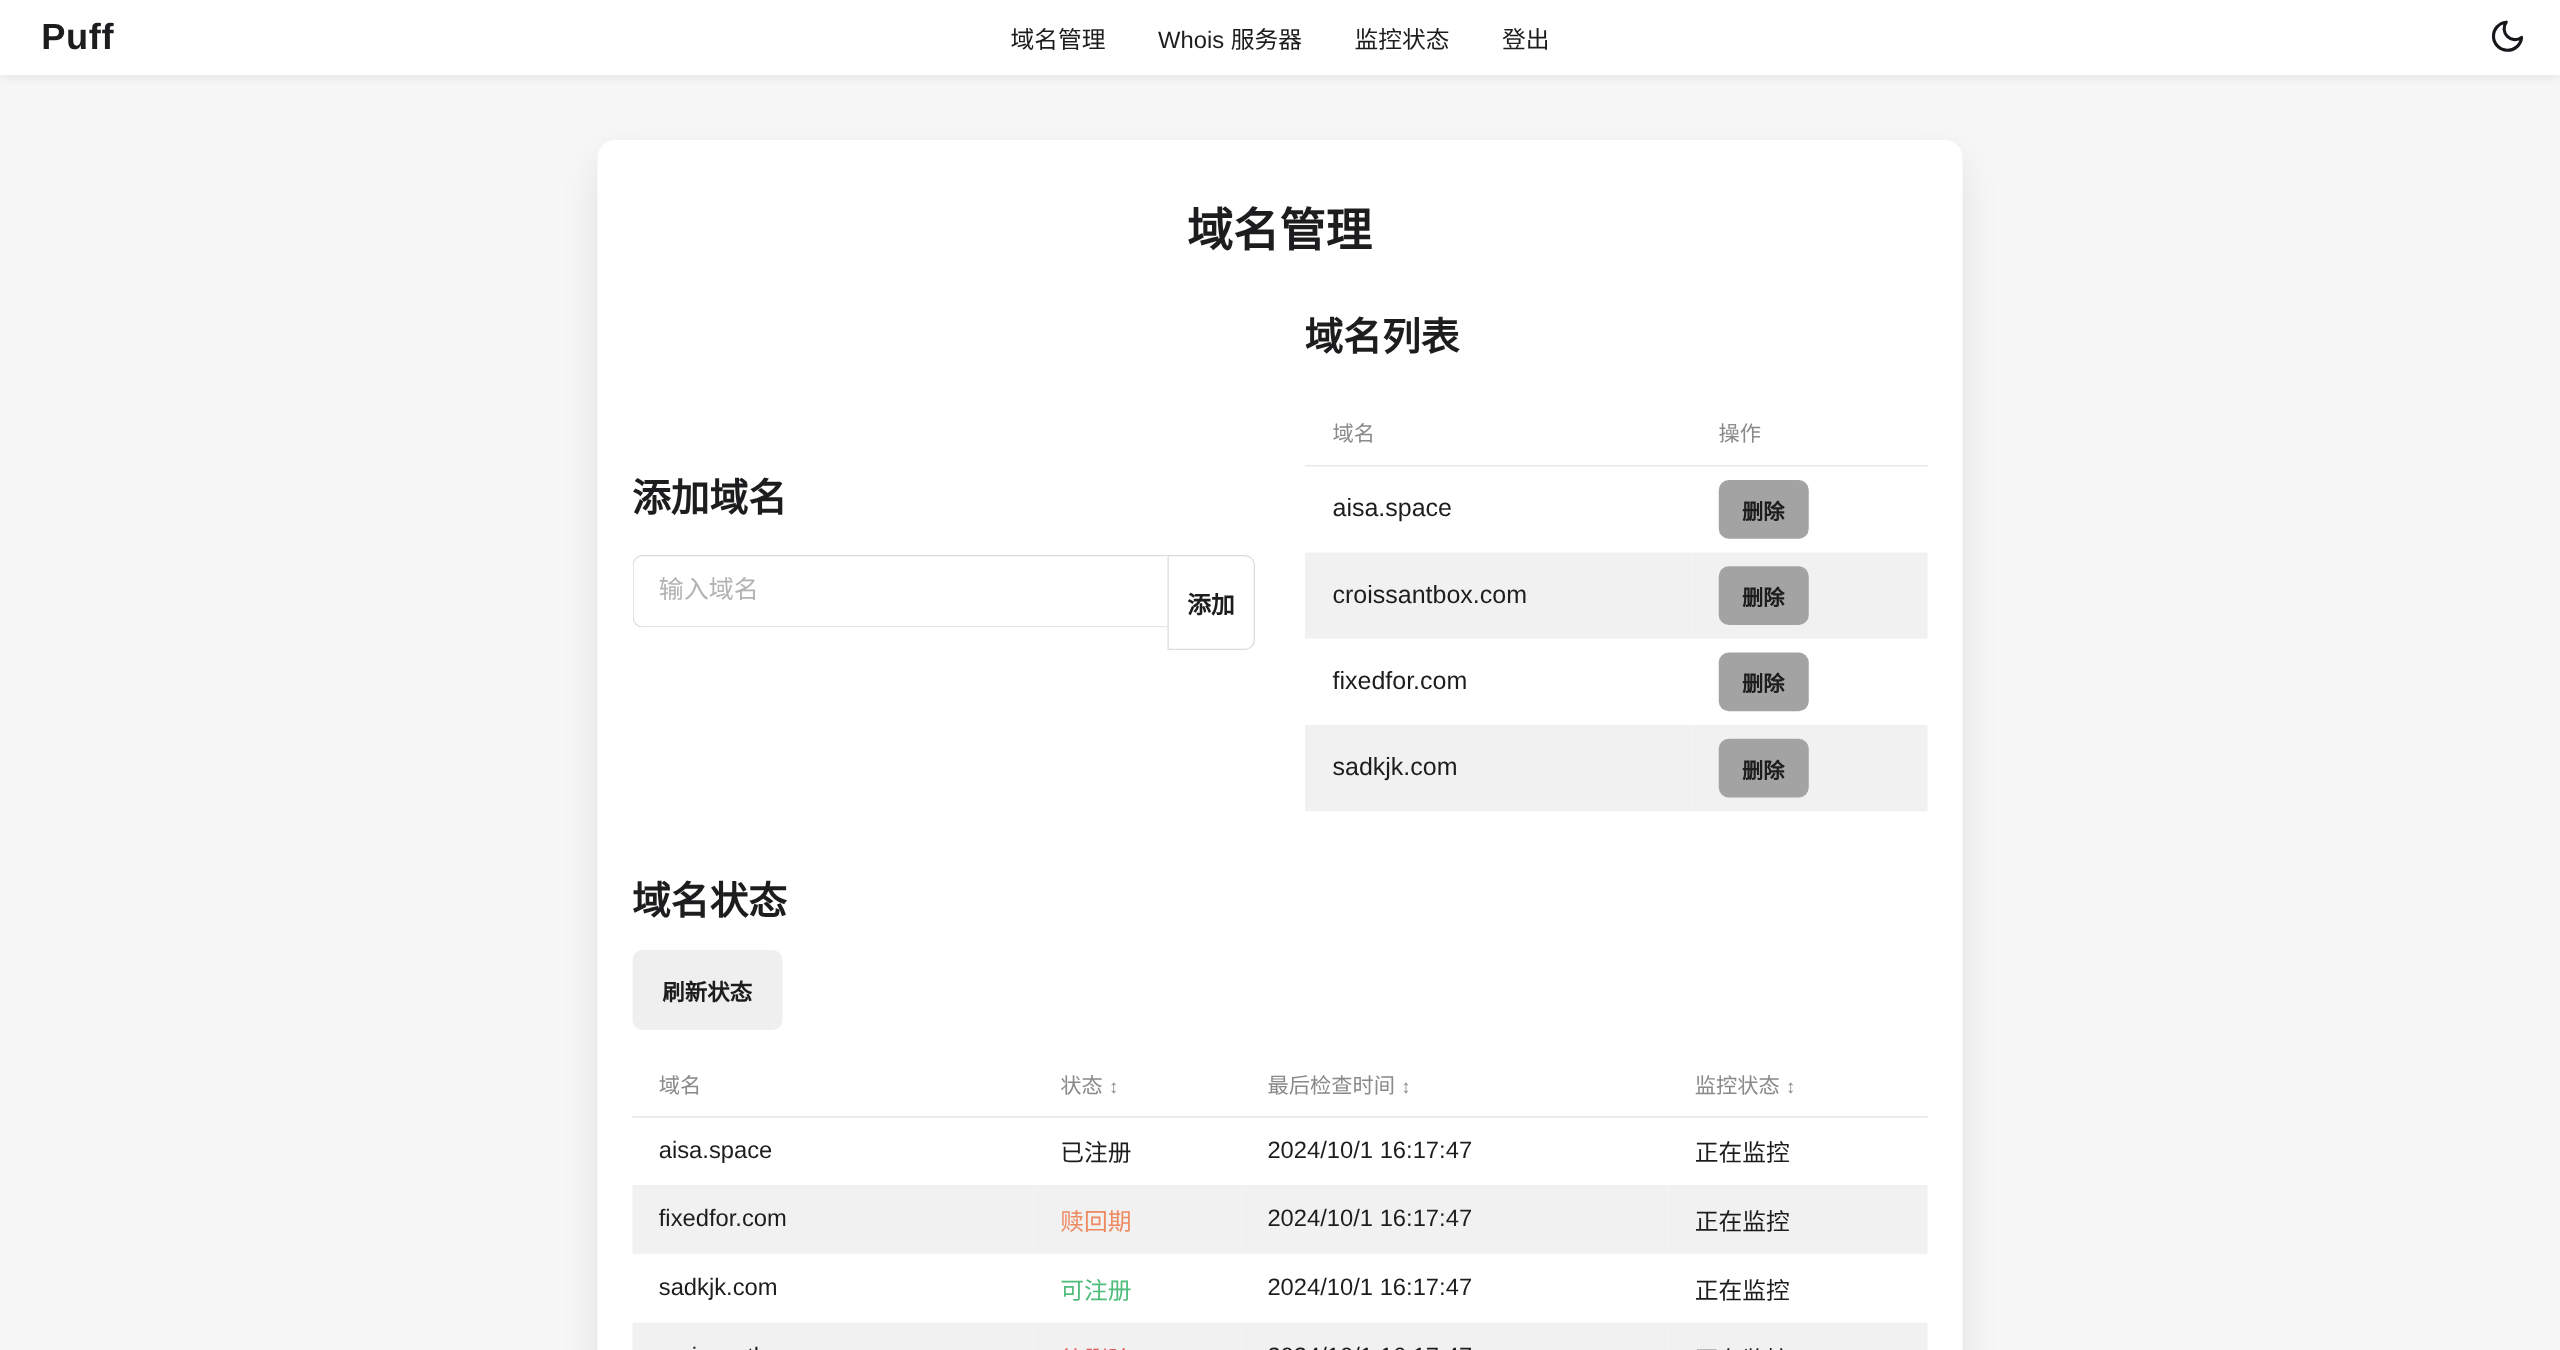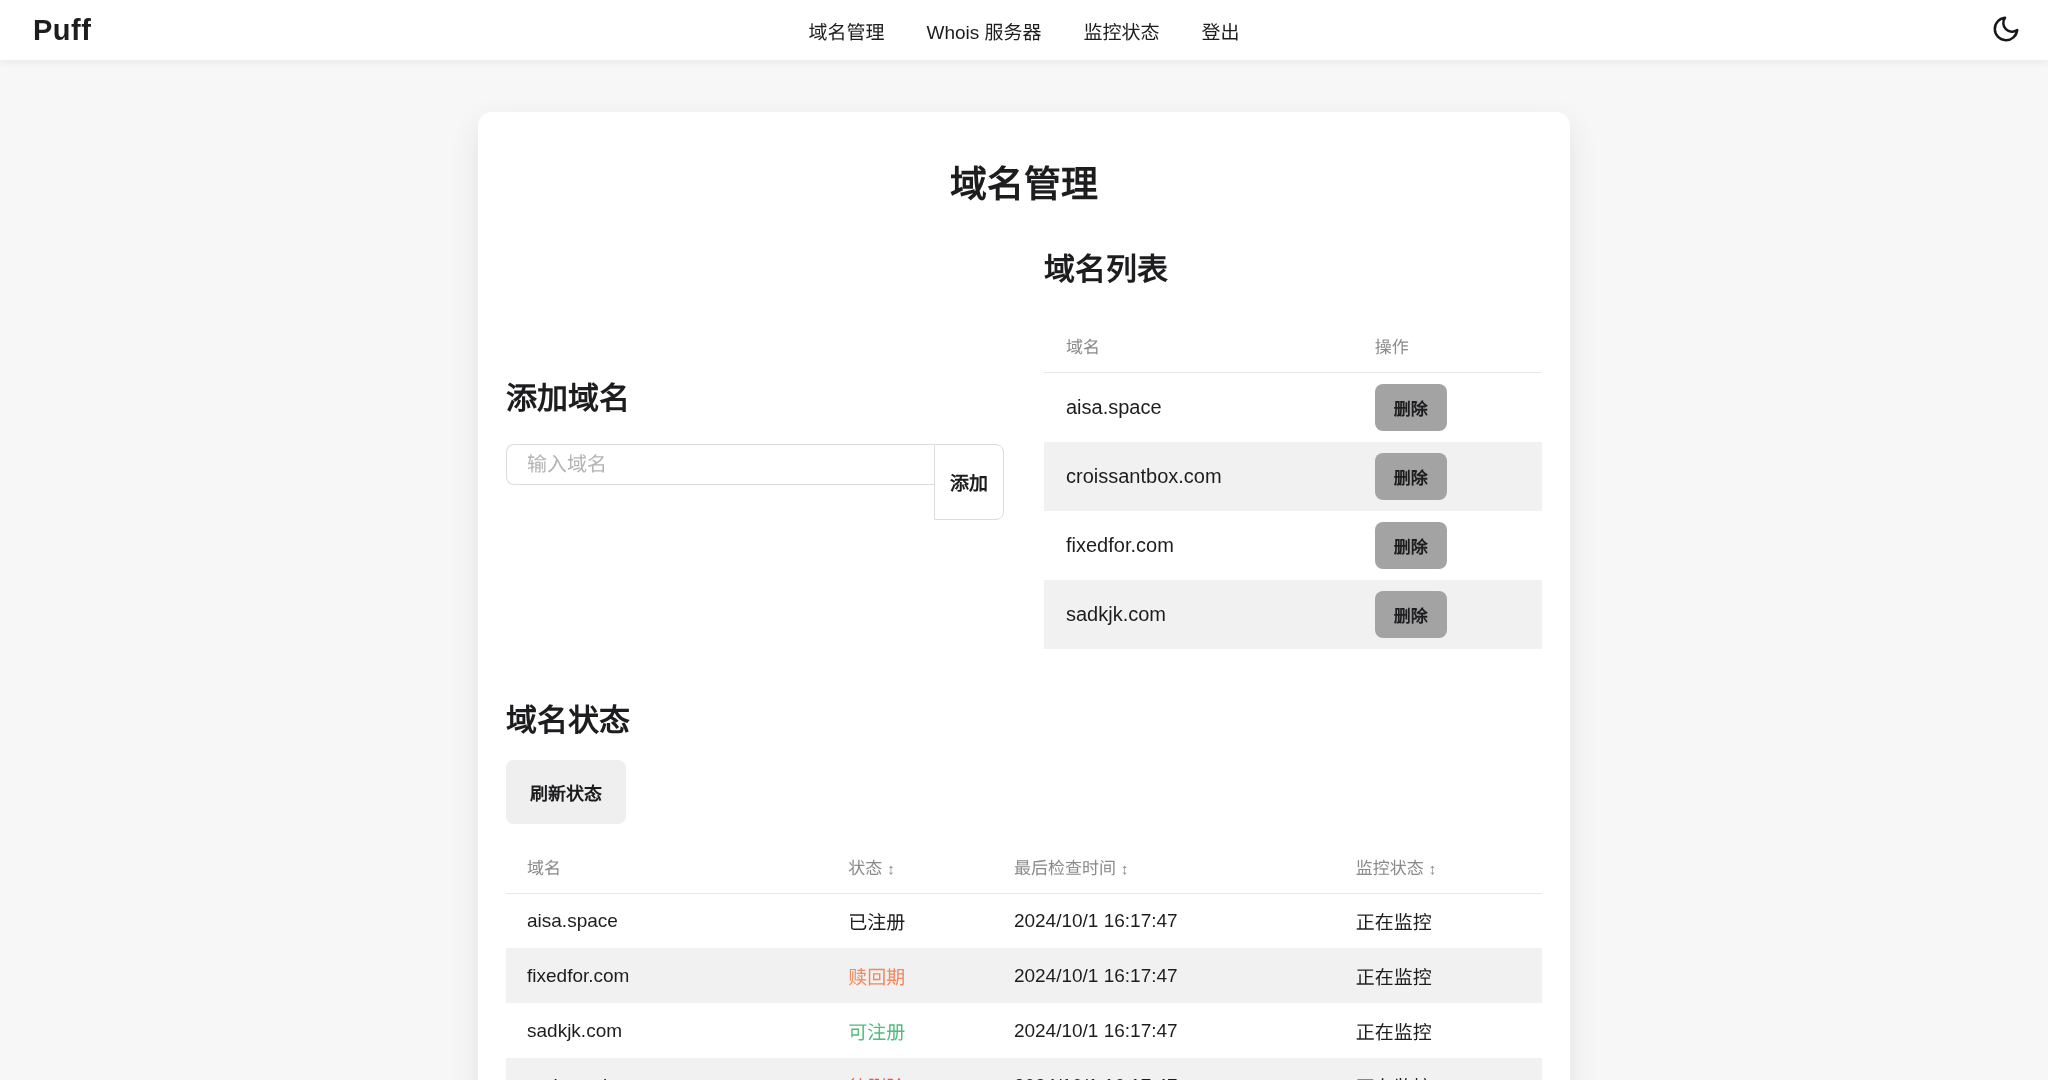--- a/index.html
+++ b/index.html
@@ -45,21 +45,21 @@
   .two-col {
     display: grid; grid-template-columns: 1fr 1fr; gap: 40px;
     margin-top: 36px;
   }
   .col-left { display: flex; flex-direction: column; justify-content: center; }
   h2.section-heading { font-size: 31px; font-weight: 700; }
 
   
   .add-form { display: flex; margin-top: 26px; }
   .domain-input {
-    flex: 1; height: 41px; font-size: 20px;
+    flex: 1; height: 58px; font-size: 20px;
     font-family: "Liberation Sans", "DejaVu Sans", sans-serif;
     border: 1px solid #dcdcdc; border-right: none;
     border-radius: 8px 0 0 8px; padding: 0 20px; color: #1d1d1f;
     outline: none; background: #fff;
   }
   .domain-input::placeholder { color: #b3b3b3; }
   .add-btn {
     width: 70px; height: 76px; border: 1px solid #dcdcdc;
     border-radius: 0 8px 8px 0; background: #ffffff;
     font-size: 19px; font-weight: 700; color: #1d1d1f; cursor: pointer;

